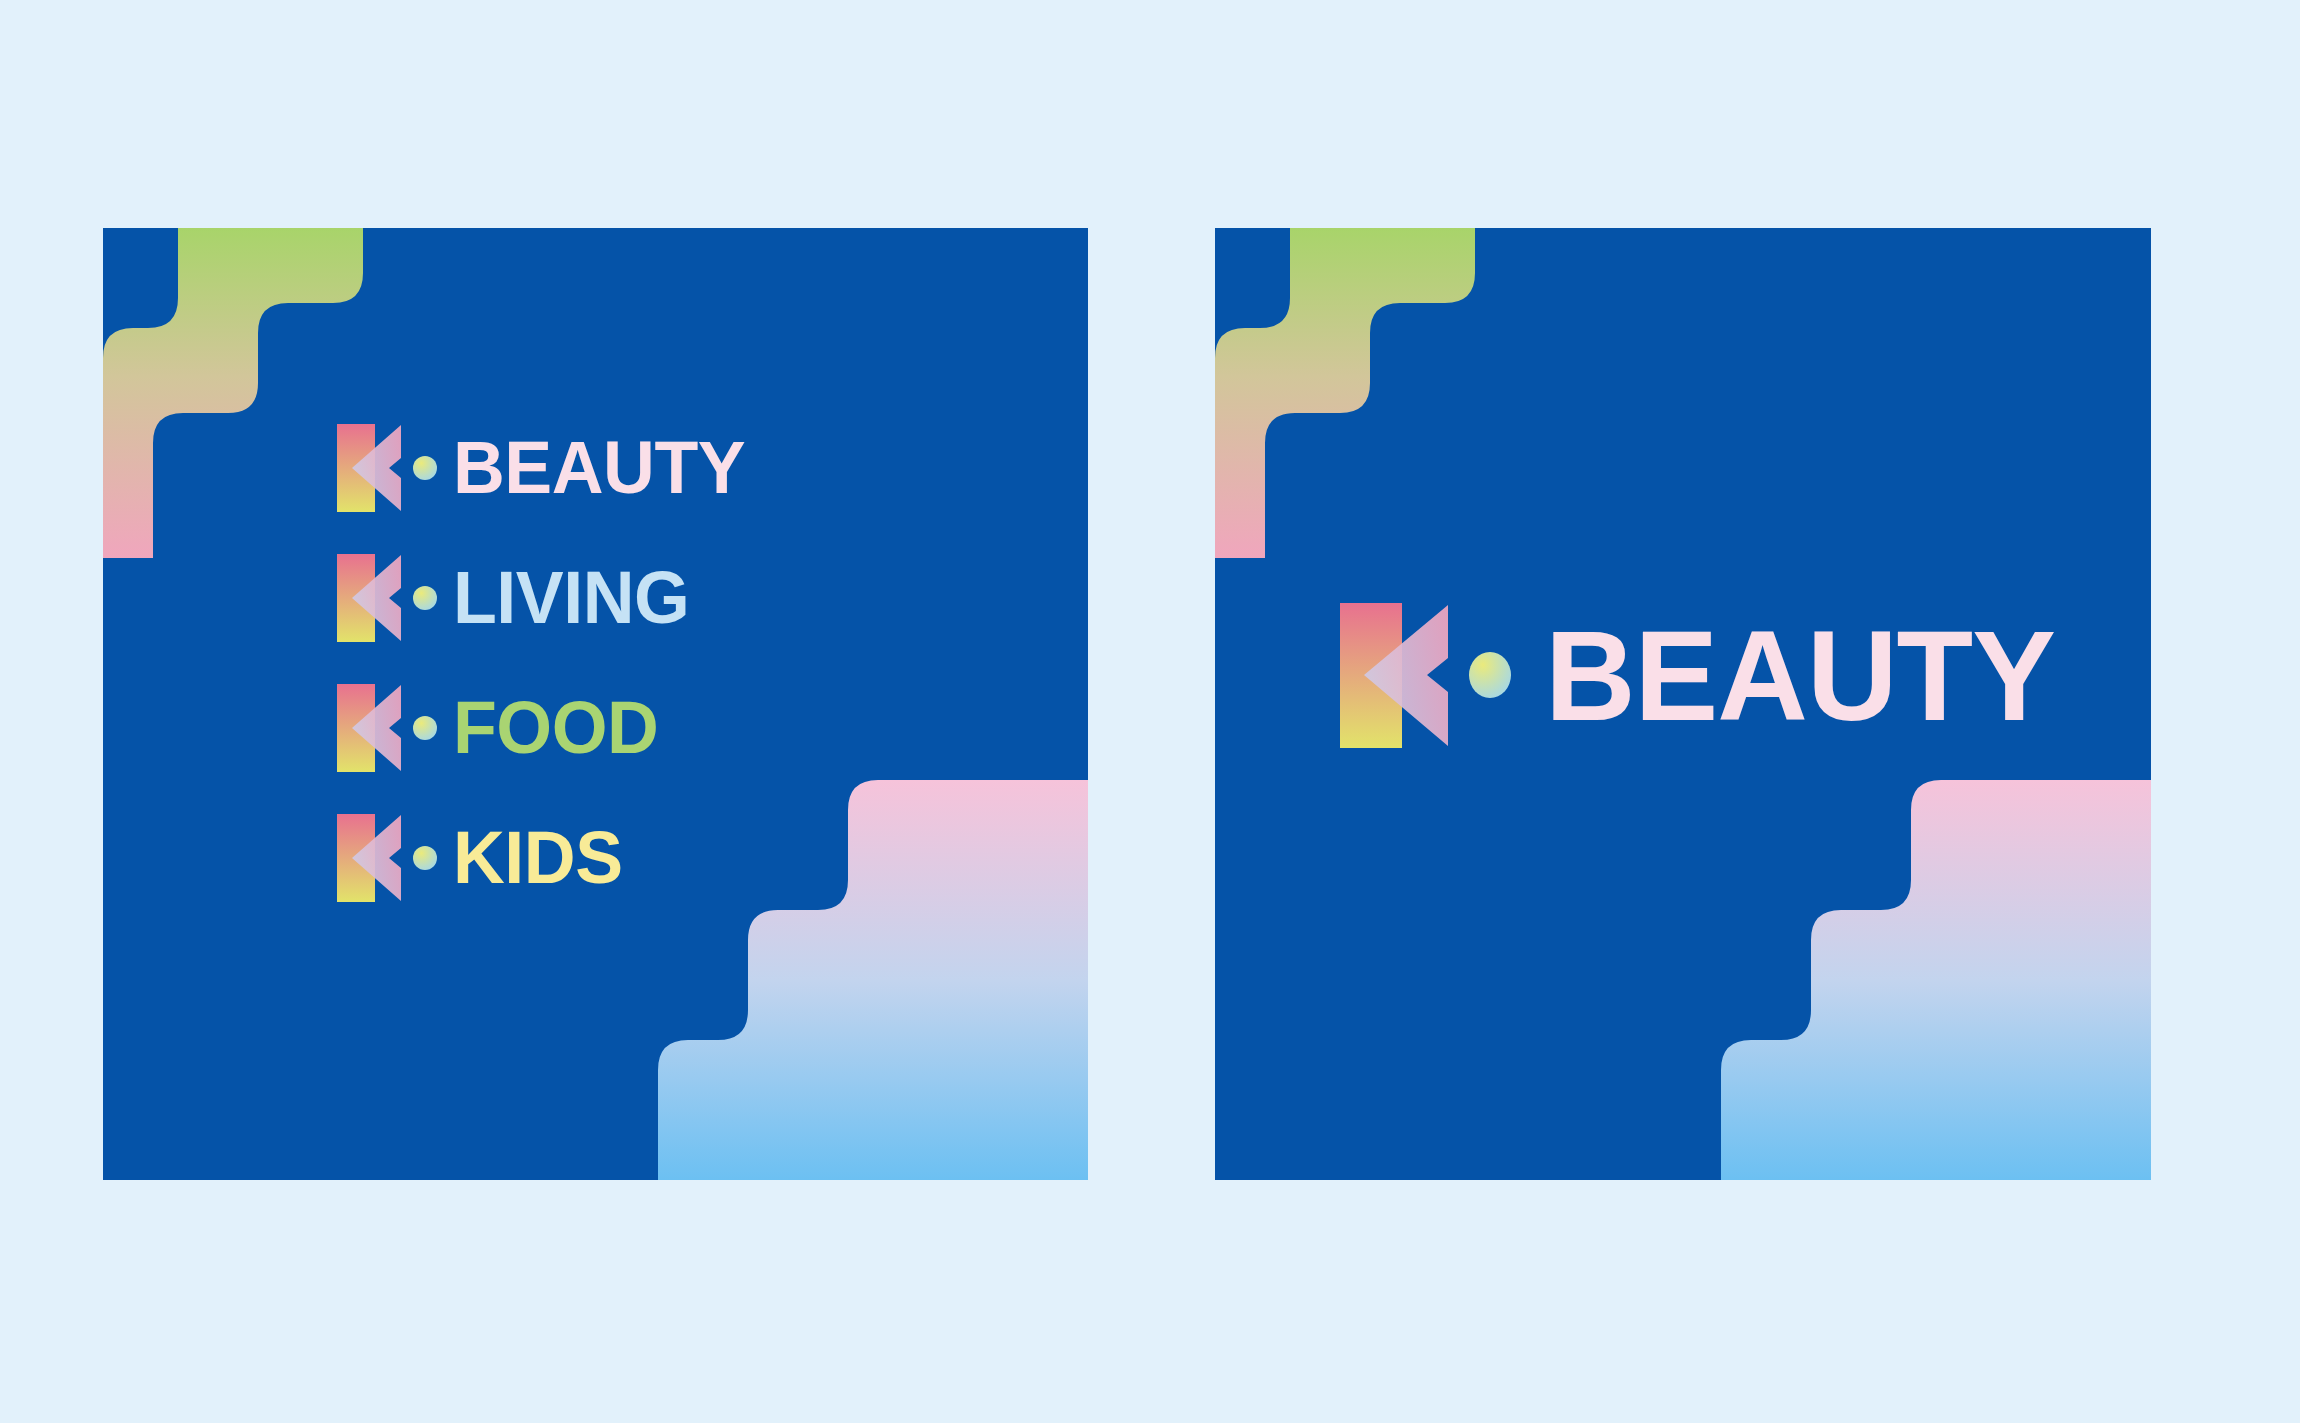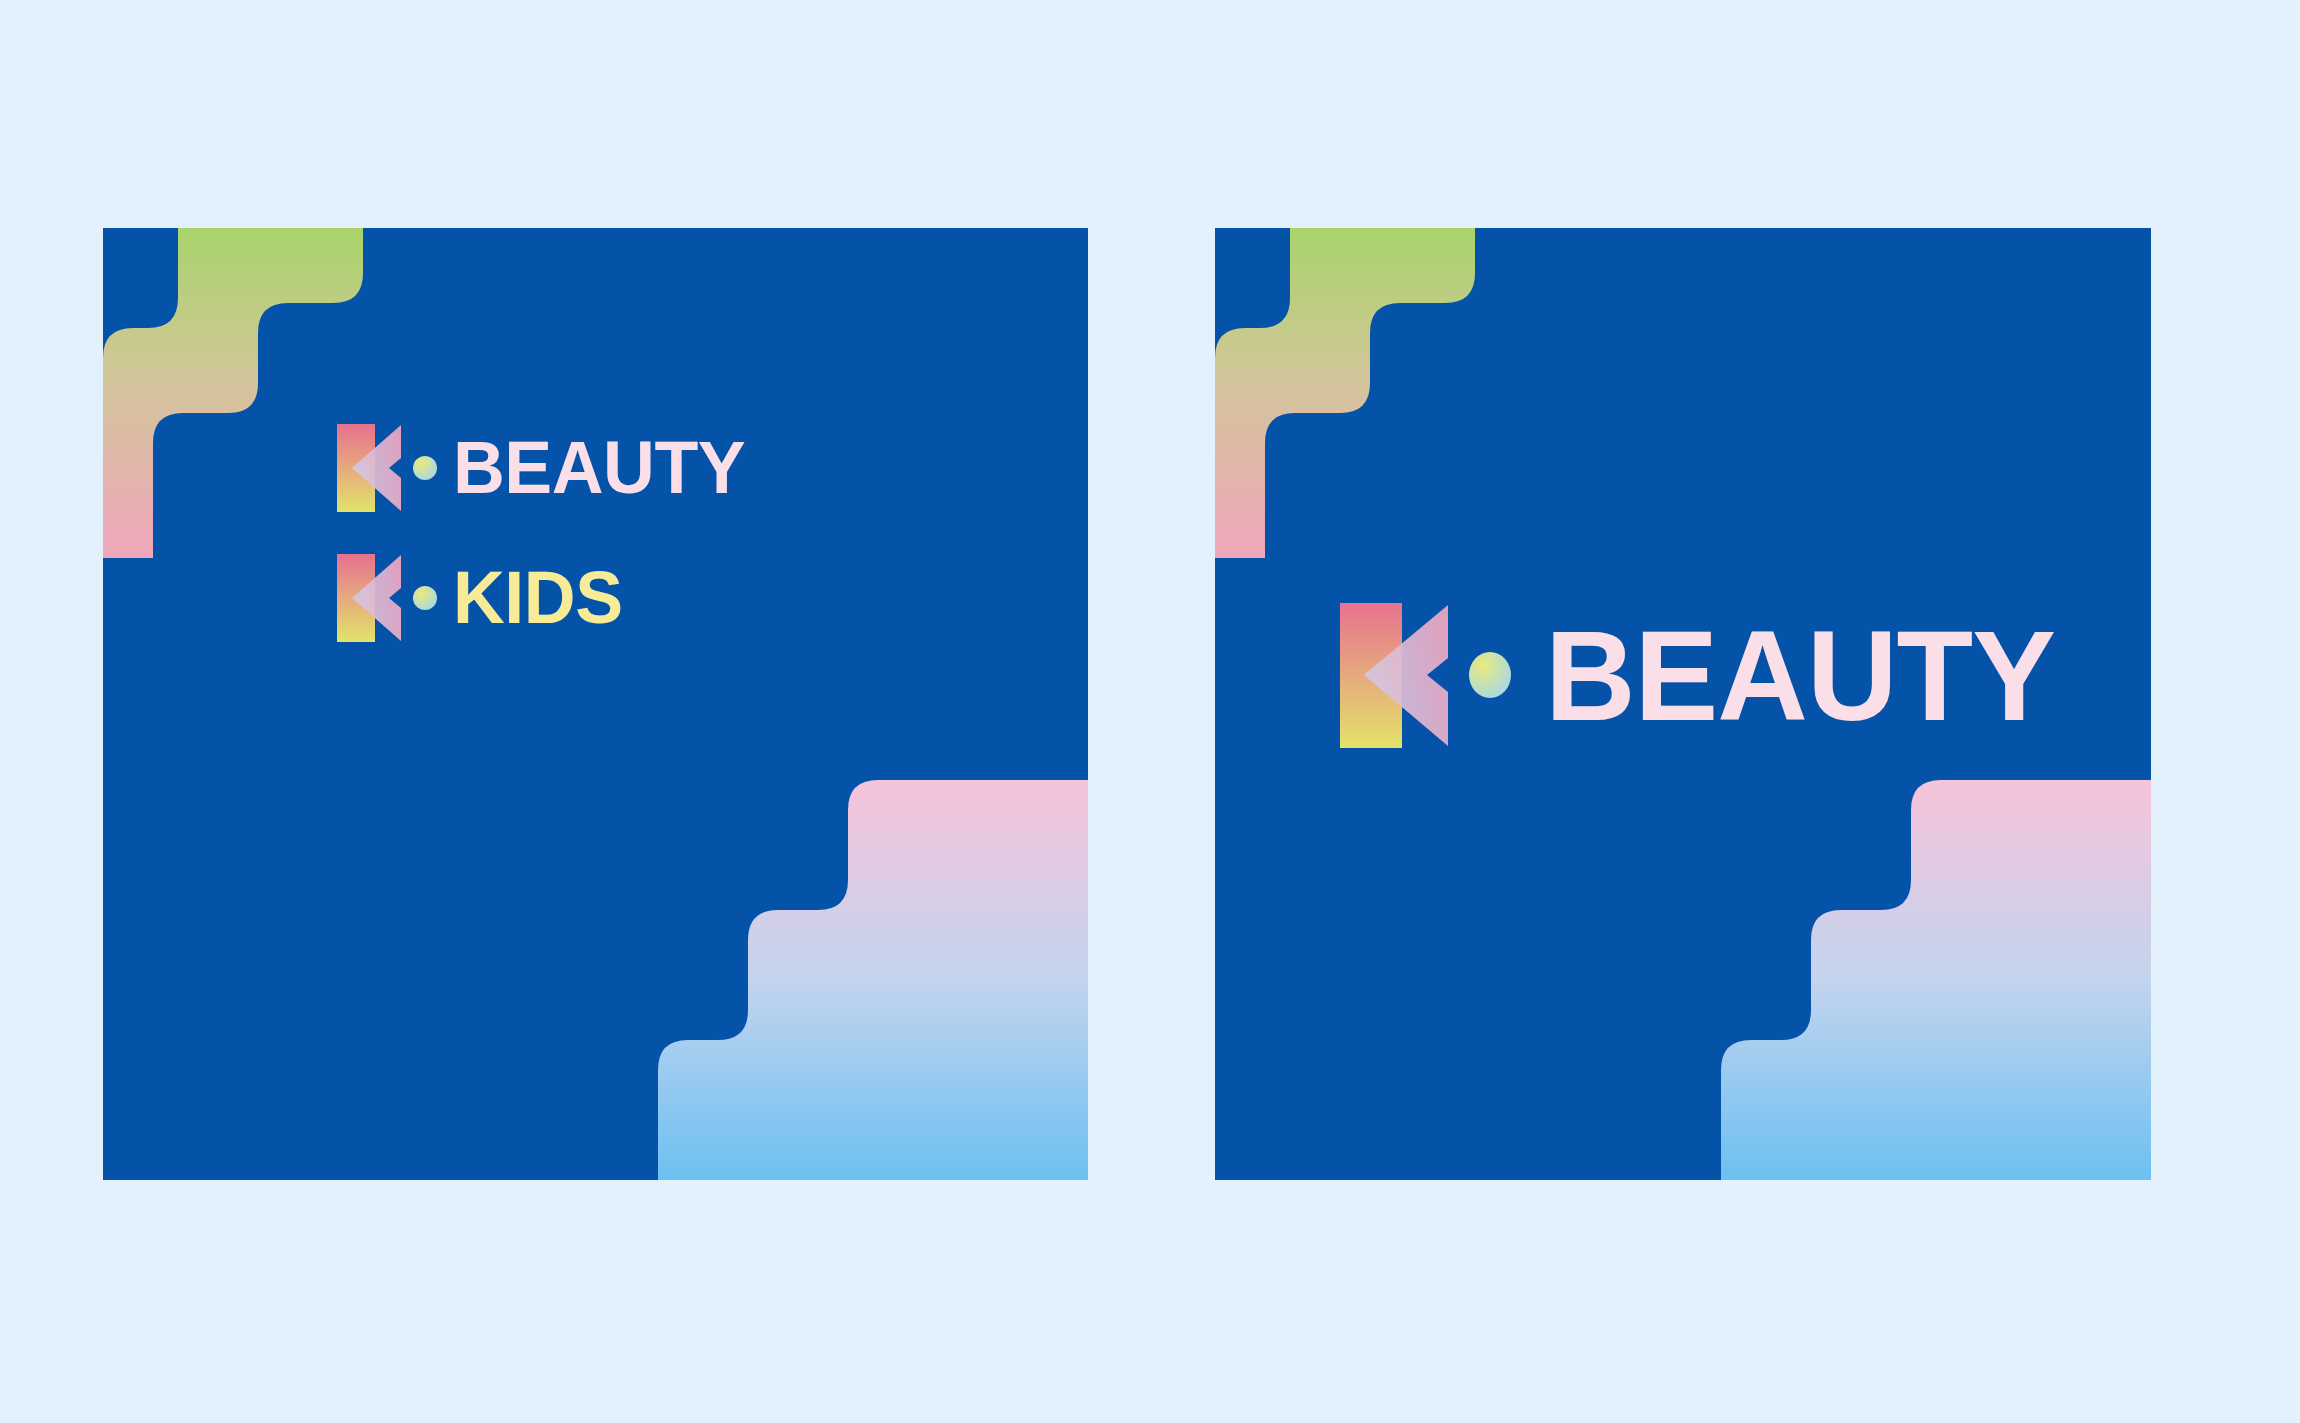--- a/index.html
+++ b/index.html
@@ -159,22 +159,42 @@
               </radialGradient>
             </defs>
             <rect x="0" y="0" width="38" height="88" fill="url(#bar0)"></rect>
             <path fill="url(#wedge0)" fill-opacity="0.92" d="M 64,1 L 15,44 L 64,87 L 64,54 L 52,44 L 64,34 Z"></path>
             <circle cx="88" cy="44" r="12" fill="url(#dot0)"></circle>
           </svg>
         </span>
         <span class="label" style="color: rgb(250, 223, 232);">BEAUTY</span>
       </div>
 
-
-
+      <div class="row">
+        <span class="kmark">
+          <svg width="100" height="88" viewBox="0 0 100 88" aria-hidden="true">
+            <rect x="0" y="0" width="38" height="88" fill="url(#bar0)"></rect>
+            <path fill="url(#wedge0)" fill-opacity="0.92" d="M 64,1 L 15,44 L 64,87 L 64,54 L 52,44 L 64,34 Z"></path>
+            <circle cx="88" cy="44" r="12" fill="url(#dot0)"></circle>
+          </svg>
+        </span>
+        <span class="label" style="color: rgb(197, 226, 245);">LIVING</span>
+      </div>
+
+
+      <div class="row">
+        <span class="kmark">
+          <svg width="100" height="88" viewBox="0 0 100 88" aria-hidden="true">
+            <rect x="0" y="0" width="38" height="88" fill="url(#bar0)"></rect>
+            <path fill="url(#wedge0)" fill-opacity="0.92" d="M 64,1 L 15,44 L 64,87 L 64,54 L 52,44 L 64,34 Z"></path>
+            <circle cx="88" cy="44" r="12" fill="url(#dot0)"></circle>
+          </svg>
+        </span>
+        <span class="label" style="color: rgb(169, 212, 114);">FOOD</span>
+      </div>
 
       <div class="row">
         <span class="kmark">
           <svg width="100" height="88" viewBox="0 0 100 88" aria-hidden="true">
             <rect x="0" y="0" width="38" height="88" fill="url(#bar0)"></rect>
             <path fill="url(#wedge0)" fill-opacity="0.92" d="M 64,1 L 15,44 L 64,87 L 64,54 L 52,44 L 64,34 Z"></path>
             <circle cx="88" cy="44" r="12" fill="url(#dot0)"></circle>
           </svg>
         </span>
         <span class="label" style="color: rgb(248, 235, 151);">KIDS</span>

